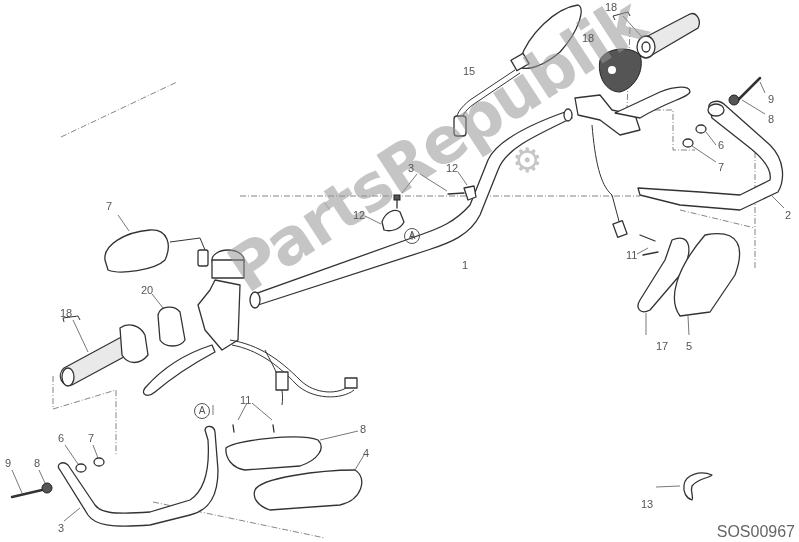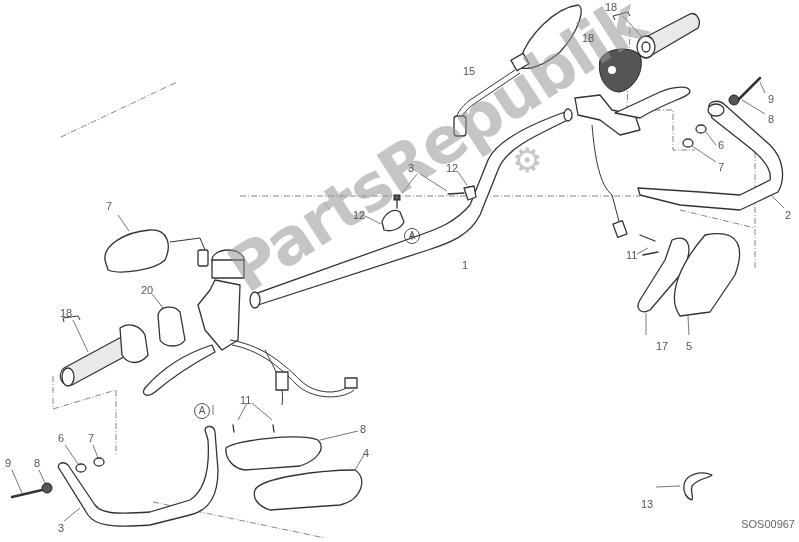--- a/index.html
+++ b/index.html
@@ -8,21 +8,21 @@
     .part { fill: #ffffff; stroke: #333333; stroke-width: 1.3; stroke-linejoin: round; stroke-linecap: round; }
     .part-grey { fill: #e9e9e9; stroke: #333333; stroke-width: 1.3; }
     .part-dark { fill: #555555; stroke: #222222; stroke-width: 1; }
     .thin { fill: none; stroke: #333333; stroke-width: 1; }
     .leader { fill: none; stroke: #555555; stroke-width: 0.8; }
     .dash { fill: none; stroke: #666666; stroke-width: 0.8; stroke-dasharray: 6 2 1 2; }
     .callout { position: absolute; font-size: 11px; color: #555555; line-height: 1; white-space: nowrap; }
     .ref-a { position: absolute; width: 14px; height: 14px; border: 1px solid #555; border-radius: 50%; font-size: 10px; color: #555; text-align: center; line-height: 14px; }
     .watermark { position: absolute; left: 215px; top: 245px; font-size: 64px; font-weight: bold; color: rgba(150,150,150,0.55); transform: rotate(-33deg); transform-origin: left top; letter-spacing: -2px; white-space: nowrap; font-family: "DejaVu Sans", sans-serif; }
     .gear { position: absolute; left: 512px; top: 140px; font-size: 34px; color: rgba(160,160,160,0.6); }
-    .code { position: absolute; right: 4px; bottom: 12px; font-size: 11px; color: #666; }
+    .code { position: absolute; right: 4px; bottom: 1px; font-size: 16px; color: #666; }
   </style>
 </head>
 <body>
 
 <div id="stage">
 
   <svg width="799" height="542" viewBox="0 0 799 542">
 
     <g>
       <polyline class="dash" points="61,137 177,82"></polyline>

